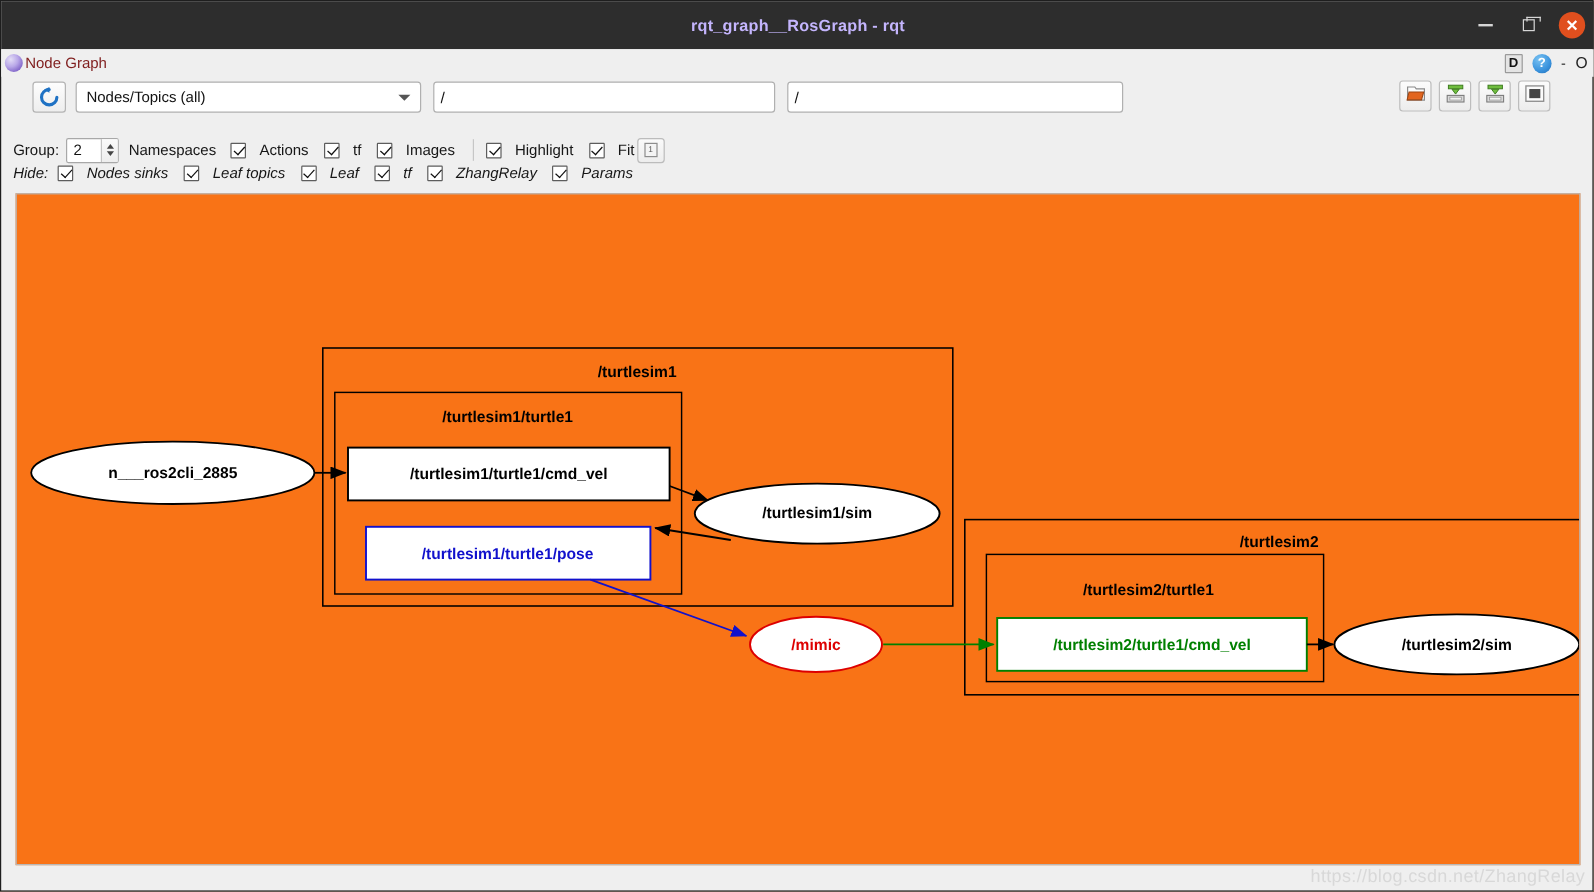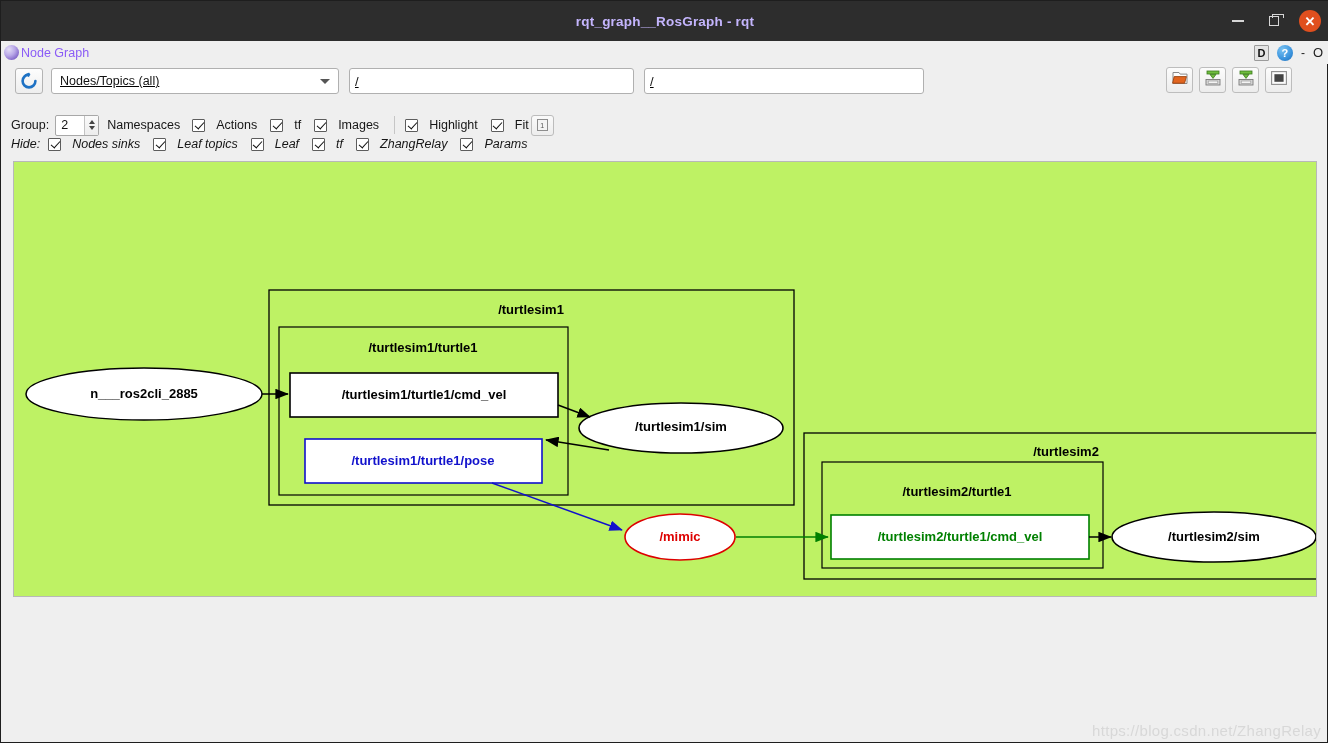--- a/index.html
+++ b/index.html
@@ -59,21 +59,21 @@
     width: 1328px; height: 23px;
     background: #efefef;
     display: flex; align-items: center;
     padding-left: 3px;
   }
   #dock-icon {
     width: 15px; height: 15px; border-radius: 50%;
     background: radial-gradient(circle at 33% 30%, #e3ddf6 0%, #b9a8e8 42%, #7f63c8 78%, #5b3f9e 100%);
     margin-right: 2px; flex: 0 0 auto;
   }
-  #dock-title { font-size: 12.5px; color: #8b5cf6; }
+  #dock-title { font-size: 12.5px; color: #7f1d1d; }
   #dock-ctrls {
     position: absolute; right: 6px; top: 0; height: 23px;
     display: flex; align-items: center; gap: 8px;
   }
   .dock-d {
     width: 15px; height: 16px; border: 1px solid #9a9a9a; background: #e4e4e4;
     font-size: 11px; color: #111; display: flex; align-items: center; justify-content: center;
     font-weight: 600; border-radius: 1px;
   }
   .dock-q {
@@ -83,22 +83,21 @@
     display: flex; align-items: center; justify-content: center;
   }
   .dock-min { font-size: 12px; color: #222; line-height: 1; }
   .dock-float { font-size: 13px; color: #222; line-height: 1; }
 
   
   #toolbar1 {
     position: absolute; left: 0; top: 64px;
     width: 1299px; height: 32px;
     display: flex; align-items: center;
-    padding-left: 14px;
-    text-decoration: underline;
+    padding-left: 26px;
   }
   #refresh-btn {
     width: 28px; height: 26px;
     background: linear-gradient(#fdfdfd, #eeeeee);
     border: 1px solid #b4b4b4; border-radius: 3px;
     display: flex; align-items: center; justify-content: center;
     cursor: pointer;
   }
   #refresh-btn svg { display: block; }
   #graph-type-combo {
@@ -200,22 +199,22 @@
     margin-left: 2px; cursor: pointer;
   }
   #fit-btn .inner {
     width: 11px; height: 12px; border: 1px solid #8d8d8d; background: #f4f4f4;
     font-size: 7px; color: #555; display:flex;align-items:center;justify-content:center;
   }
 
   
   #canvas {
     position: absolute; left: 12px; top: 160px;
-    width: 1304px; height: 436px;
-    background: #bef264;
+    width: 1304px; height: 560px;
+    background: #f97316;
     border: 1px solid #b8b8b8;
     overflow: hidden;
     text-align: center;
   }
   #graph-svg { display: block; }
 
   .nlabel {
     font-family: "Liberation Sans", sans-serif;
     font-weight: bold;
     font-size: 13px;

